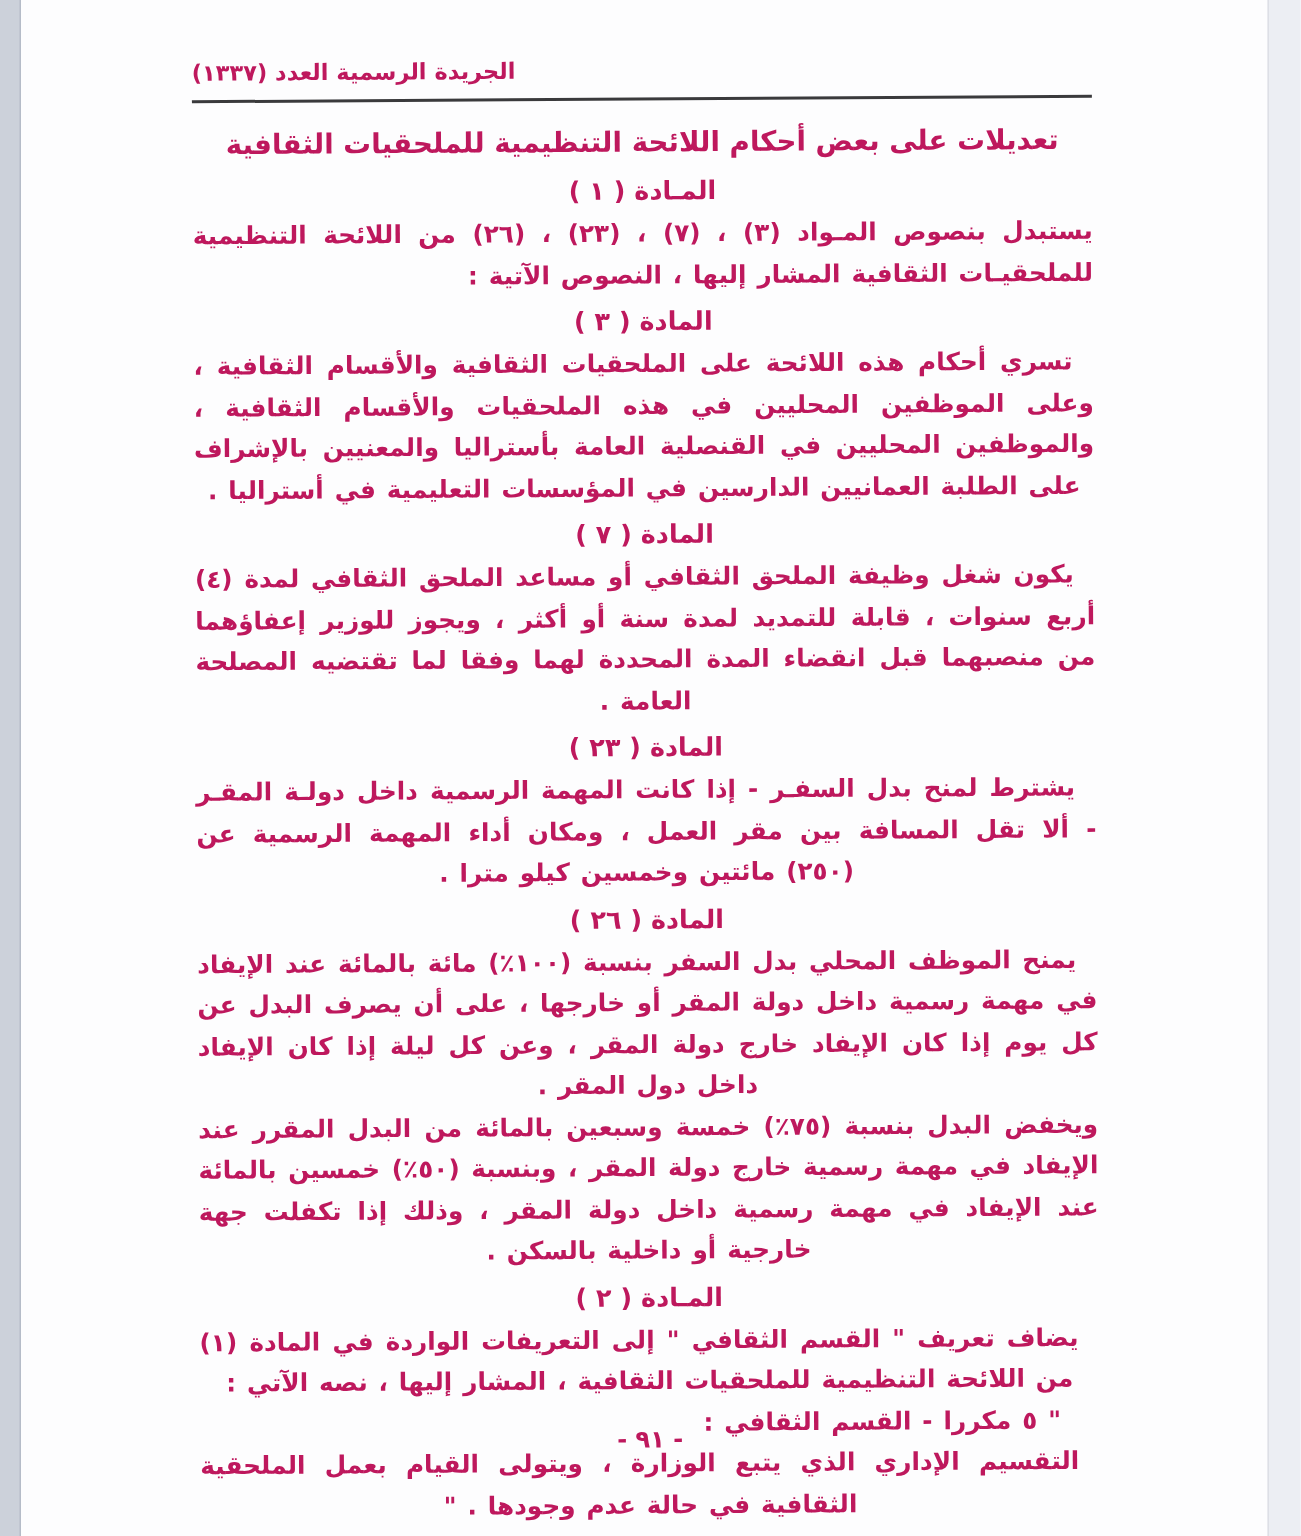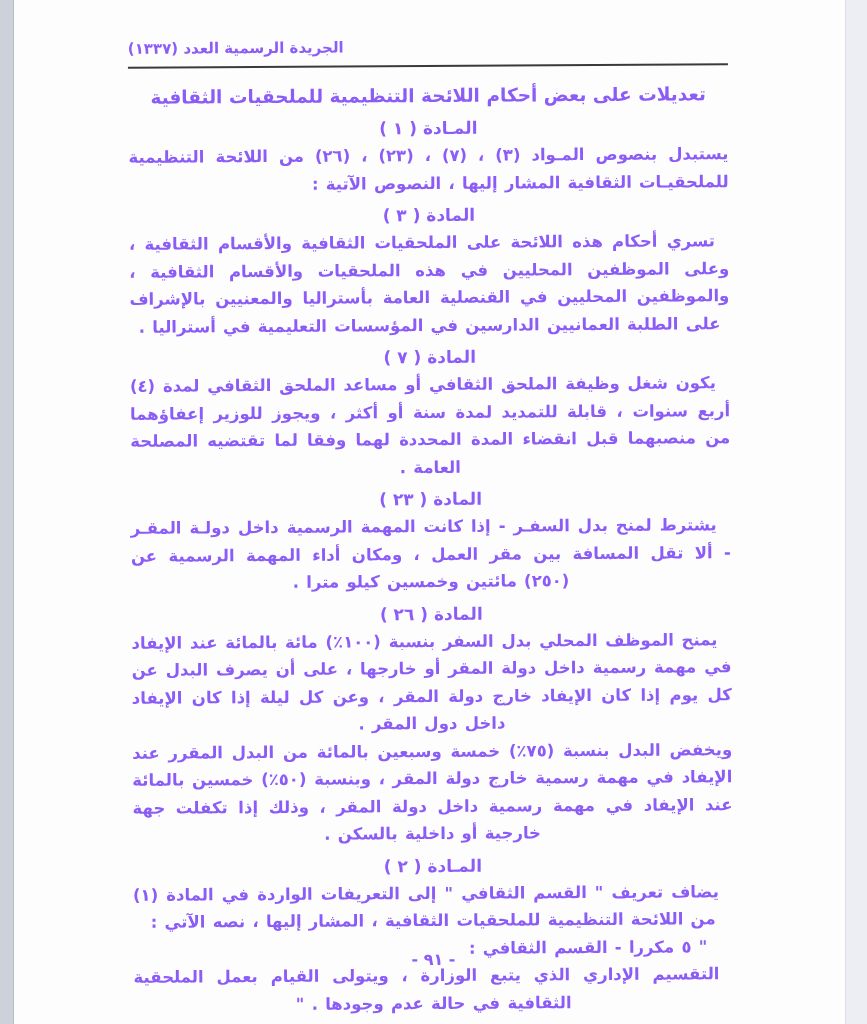--- a/index.html
+++ b/index.html
@@ -3,21 +3,21 @@
 <meta charset="utf-8">
 <style>
   html, body { margin: 0; padding: 0; background: #eceef3; }
   .scan {
     position: relative;
     width: 867px;
     height: 1024px;
     background: #fdfdfe;
     overflow: hidden;
     font-family: "DejaVu Sans", sans-serif;
-    color: #8b5cf6;
+    color: #be185d;
   }
   .strip-left {
     position: absolute; left: 0; top: 0;
     width: 13px; height: 100%;
     background: #ccd1da;
     border-right: 1px solid #b5bcc8;
   }
   .strip-right {
     position: absolute; right: 0; top: 0;
     width: 21px; height: 100%;

